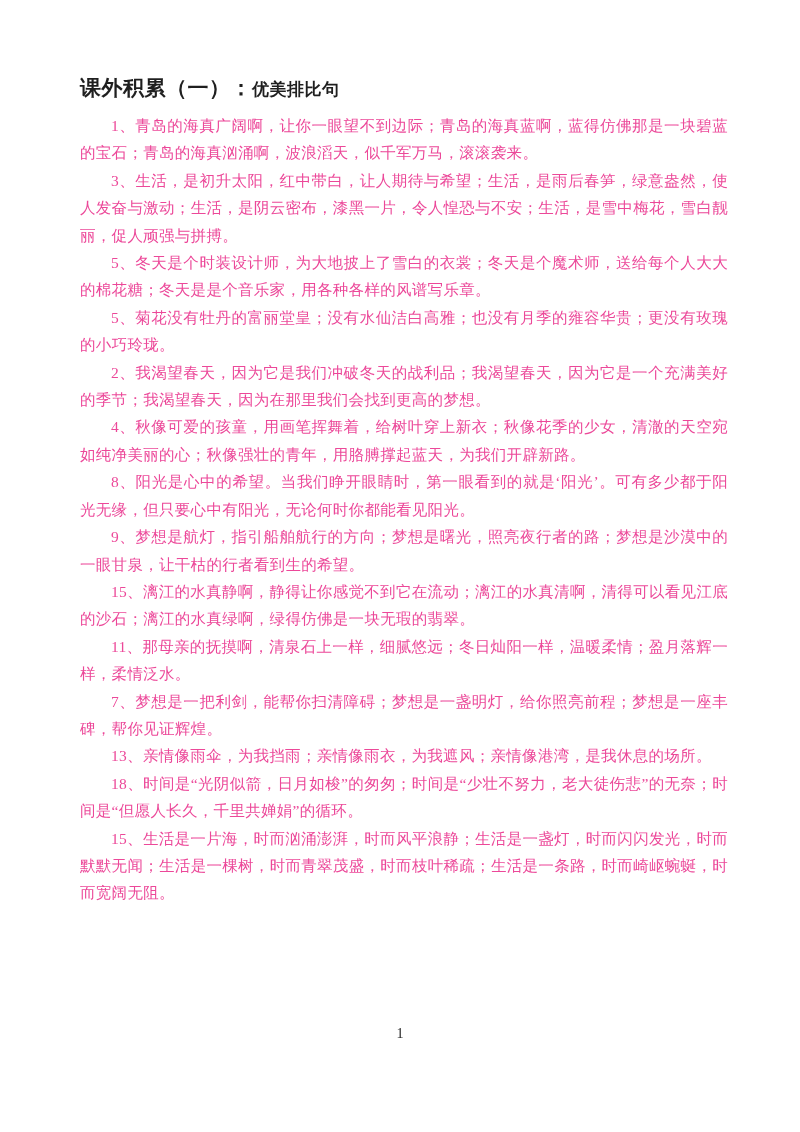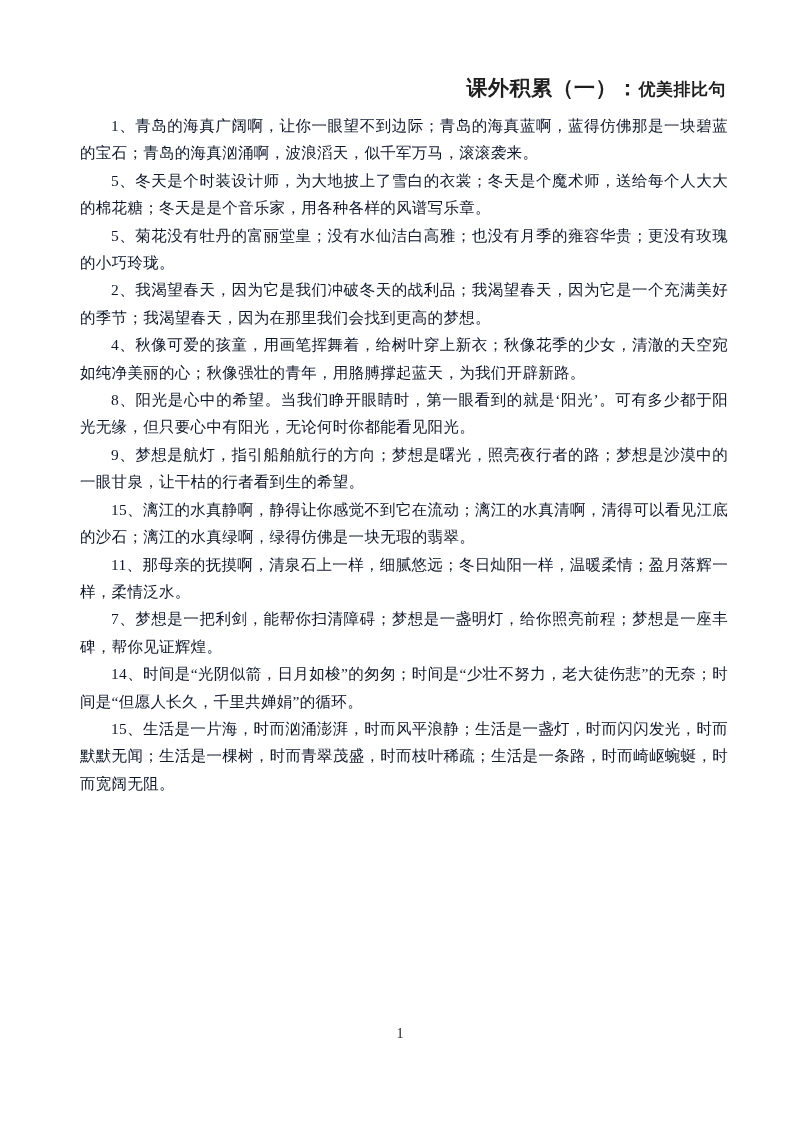--- a/index.html
+++ b/index.html
@@ -15,21 +15,21 @@
     box-sizing: border-box;
     font-family: "Liberation Serif", "DejaVu Serif", serif;
     color: #2b2b2b;
     overflow: hidden;
   }
   .doc-title {
     position: absolute;
     top: 74px;
     left: 80px;
     right: 74px;
-    text-align: right;
+    text-align: left;
     white-space: nowrap;
     letter-spacing: 0.5px;
   }
   .doc-title .title-main {
     font-size: 21px;
     font-weight: bold;
     color: #1f1f1f;
   }
   .doc-title .title-sub {
     font-size: 17px;
@@ -42,21 +42,21 @@
     left: 80px;
     width: 648px;
   }
   .para {
     margin: 0;
     font-size: 15.5px;
     line-height: 27.4px;
     text-align: justify;
     text-justify: inter-ideograph;
     text-indent: 2em;
-    color: #0f172a;
+    color: #ec4899;
     letter-spacing: 0.3px;
   }
   .page-number {
     position: absolute;
     left: 0;
     right: 0;
     top: 1026px;
     text-align: center;
     font-size: 14px;
     color: #222222;
@@ -67,28 +67,30 @@
 <body>
 
 <div class="page">
 
   <div class="doc-title">
     <span class="title-main">课外积累（一）：</span><span class="title-sub">优美排比句</span>
   </div>
 
   <div class="body-text">
       <p class="para">1、青岛的海真广阔啊，让你一眼望不到边际；青岛的海真蓝啊，蓝得仿佛那是一块碧蓝的宝石；青岛的海真汹涌啊，波浪滔天，似千军万马，滚滚袭来。</p>
+      <p class="para">3、生活，是初升太阳，红中带白，让人期待与希望；生活，是雨后春笋，绿意盎然，使人发奋与激动；生活，是阴云密布，漆黑一片，令人惶恐与不安；生活，是雪中梅花，雪白靓丽，促人顽强与拼搏。</p>
       <p class="para">5、冬天是个时装设计师，为大地披上了雪白的衣裳；冬天是个魔术师，送给每个人大大的棉花糖；冬天是是个音乐家，用各种各样的风谱写乐章。</p>
       <p class="para">5、菊花没有牡丹的富丽堂皇；没有水仙洁白高雅；也没有月季的雍容华贵；更没有玫瑰的小巧玲珑。</p>
       <p class="para">2、我渴望春天，因为它是我们冲破冬天的战利品；我渴望春天，因为它是一个充满美好的季节；我渴望春天，因为在那里我们会找到更高的梦想。</p>
       <p class="para">4、秋像可爱的孩童，用画笔挥舞着，给树叶穿上新衣；秋像花季的少女，清澈的天空宛如纯净美丽的心；秋像强壮的青年，用胳膊撑起蓝天，为我们开辟新路。</p>
       <p class="para">8、阳光是心中的希望。当我们睁开眼睛时，第一眼看到的就是‘阳光’。可有多少都于阳光无缘，但只要心中有阳光，无论何时你都能看见阳光。</p>
       <p class="para">9、梦想是航灯，指引船舶航行的方向；梦想是曙光，照亮夜行者的路；梦想是沙漠中的一眼甘泉，让干枯的行者看到生的希望。</p>
       <p class="para">15、漓江的水真静啊，静得让你感觉不到它在流动；漓江的水真清啊，清得可以看见江底的沙石；漓江的水真绿啊，绿得仿佛是一块无瑕的翡翠。</p>
       <p class="para">11、那母亲的抚摸啊，清泉石上一样，细腻悠远；冬日灿阳一样，温暖柔情；盈月落辉一样，柔情泛水。</p>
       <p class="para">7、梦想是一把利剑，能帮你扫清障碍；梦想是一盏明灯，给你照亮前程；梦想是一座丰碑，帮你见证辉煌。</p>
-      <p class="para">14、时间是“光阴似箭，日月如梭”的匆匆；时间是“少壮不努力，老大徒伤悲”的无奈；时间是“但愿人长久，千里共婵娟”的循环。</p>
+      <p class="para">13、亲情像雨伞，为我挡雨；亲情像雨衣，为我遮风；亲情像港湾，是我休息的场所。</p>
+      <p class="para">18、时间是“光阴似箭，日月如梭”的匆匆；时间是“少壮不努力，老大徒伤悲”的无奈；时间是“但愿人长久，千里共婵娟”的循环。</p>
       <p class="para">15、生活是一片海，时而汹涌澎湃，时而风平浪静；生活是一盏灯，时而闪闪发光，时而默默无闻；生活是一棵树，时而青翠茂盛，时而枝叶稀疏；生活是一条路，时而崎岖蜿蜒，时而宽阔无阻。</p>
     </div>
 
   <div class="page-number">1</div>
 
 </div>
 
 </body></html>

